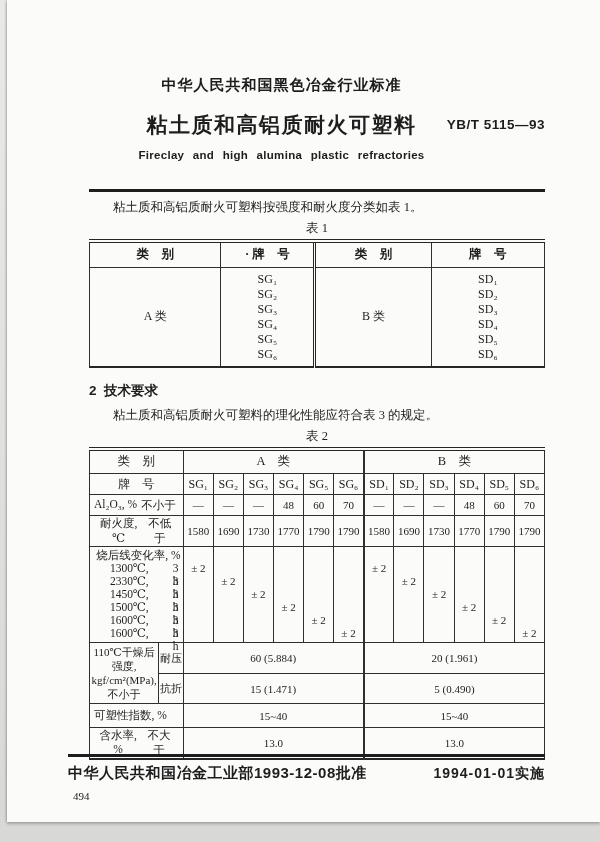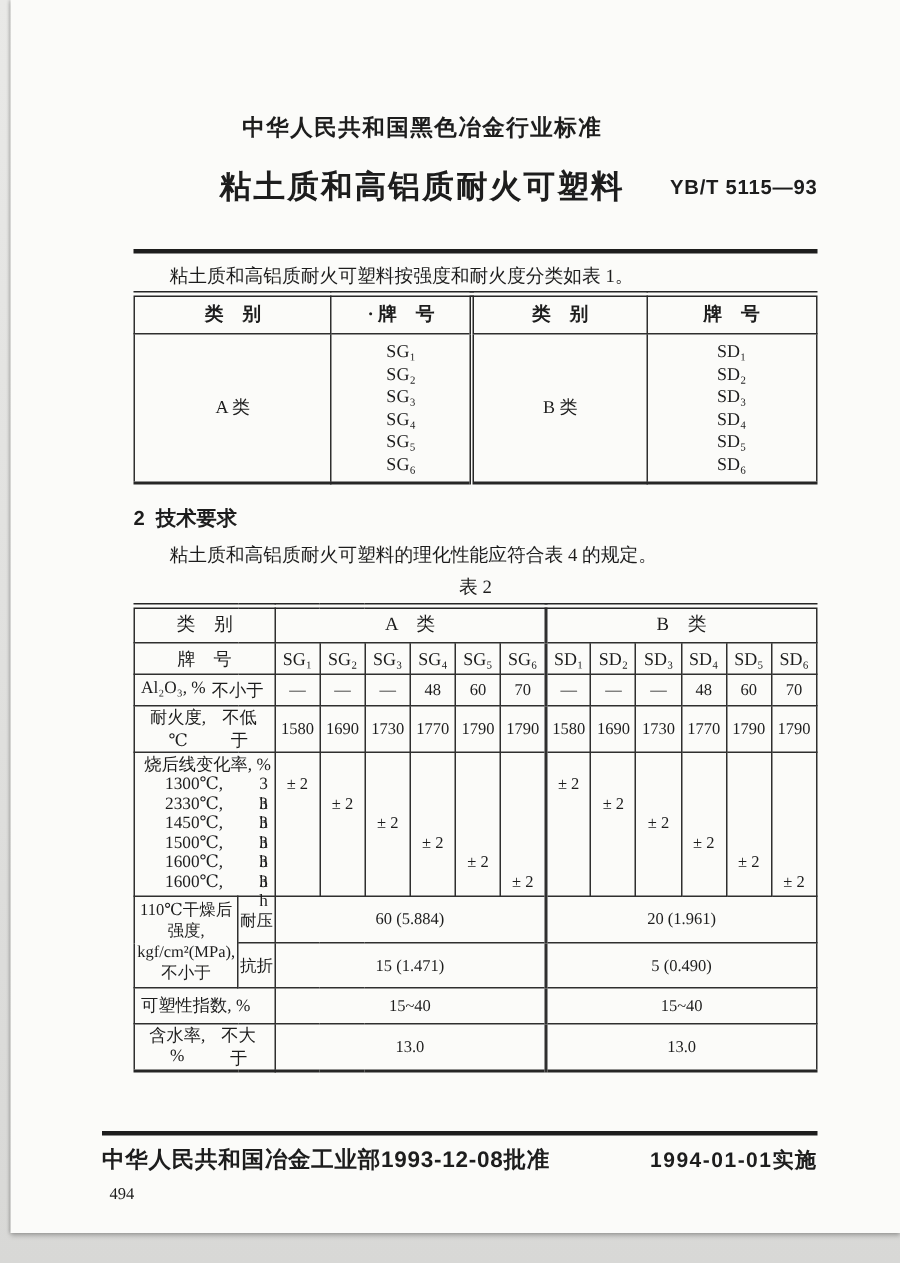--- a/index.html
+++ b/index.html
@@ -100,27 +100,29 @@
 </head>
 <body>
 
 <div class="page">
   <div class="content">
 
     <div class="hdr">
       <div class="hdr-center">
         <div class="std-label">中华人民共和国黑色冶金行业标准</div>
         <div class="doc-title">粘土质和高铝质耐火可塑料</div>
+        <div class="en-title">Fireclay and high alumina plastic refractories</div>
       </div>
       <div class="std-no">YB/T 5115—93</div>
     </div>
 
     <div class="rule"></div>
 
     <div class="sec-p">粘土质和高铝质耐火可塑料按强度和耐火度分类如表 1。</div>
+    <div class="tcaption">表 1</div>
 
     <table class="t1">
       <colgroup>
         <col style="width:28.9%">
           <col style="width:20.6%">
           <col style="width:25.6%">
           <col style="width:24.9%">
       </colgroup>
       <tbody>
           <tr class="hrow">
@@ -146,21 +148,21 @@
               <div class="grade-line">SD₃</div>
               <div class="grade-line">SD₄</div>
               <div class="grade-line">SD₅</div>
               <div class="grade-line">SD₆</div>
             </td>
       </tr>
     </tbody>
       </table>
 
     <div class="sec-h">2  技术要求</div>
-    <div class="sec-p">粘土质和高铝质耐火可塑料的理化性能应符合表 4 的规定。</div>
+    <div class="sec-p">粘土质和高铝质耐火可塑料的理化性能应符合表 3 的规定。</div>
     <div class="tcaption">表 2</div>
 
     <table class="t2">
       <colgroup>
         <col style="width:15.2%">
           <col style="width:5.4%">
         <col style="width:6.6167%">
           <col style="width:6.6167%">
           <col style="width:6.6167%">
           <col style="width:6.6167%">

